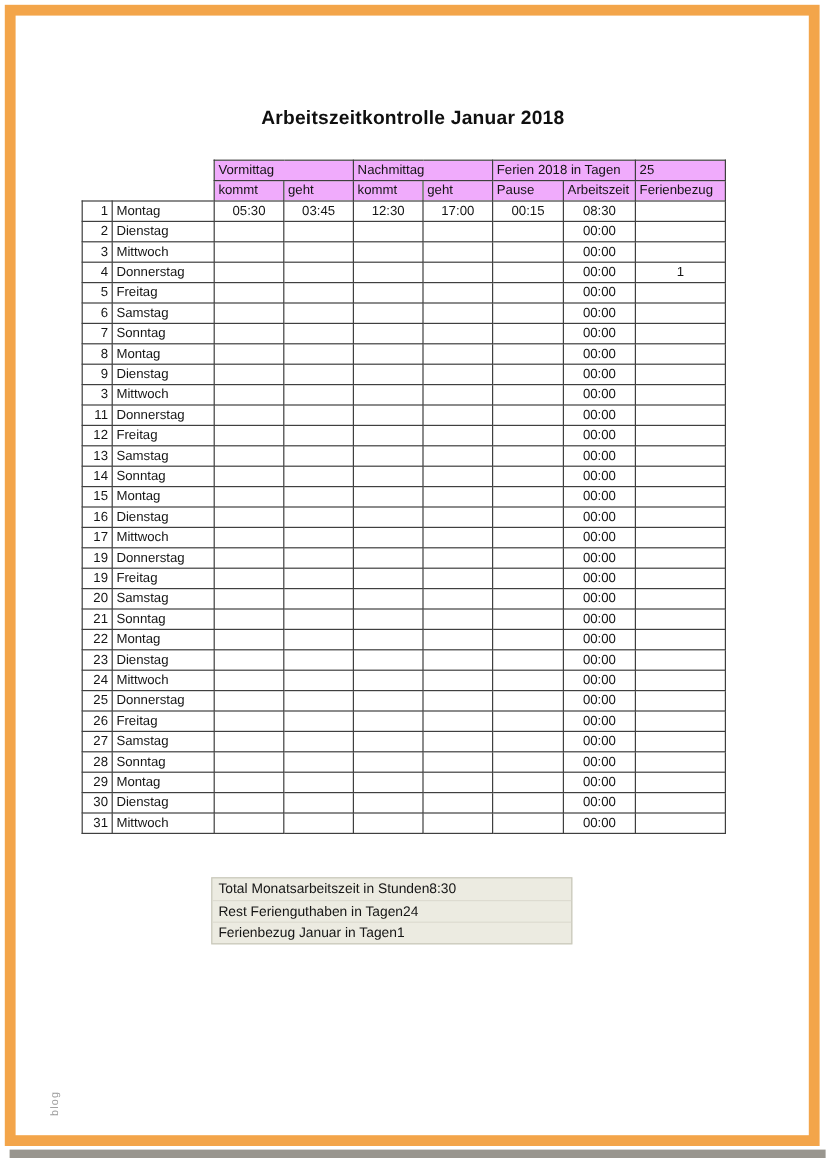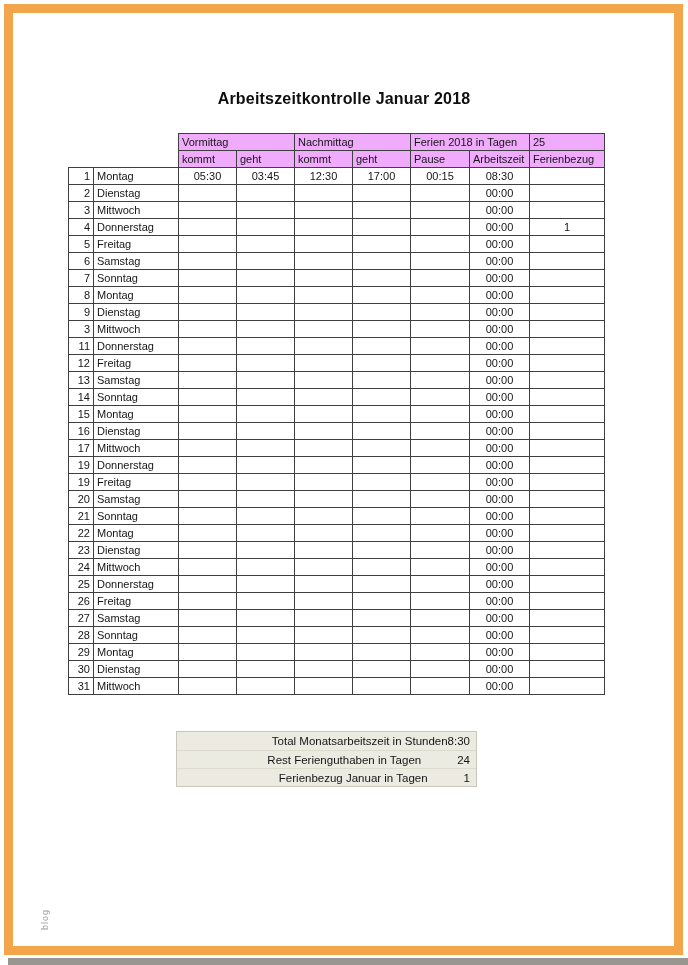--- a/index.html
+++ b/index.html
@@ -49,24 +49,24 @@
   .timesheet tbody td.c2, .timesheet tbody td.c3, .timesheet tbody td.c4,
   .timesheet tbody td.c5, .timesheet tbody td.c6, .timesheet tbody td.c7,
   .timesheet tbody td.c8 { text-align:center; }
   .summary {
     position:absolute; left:176px; top:731px; width:301px;
     background:#ecebe1;
     border:1px solid #c9c7ba;
     font-size:11.5px; color:#151515;
   }
   .summary-row {
-    display:flex; justify-content:flex-end; align-items:center;
+    display:flex; justify-content:flex-start; align-items:center;
     height:18px; padding:0 6px 0 5px;
   }
-  .summary-row + .summary-row { border-top:1px solid #dddbd0;gap:36px; }
+  .summary-row + .summary-row { border-top:1px solid #dddbd0; }
   .watermark {
     position:absolute; left:40px; top:930px;
     transform:rotate(-90deg); transform-origin:0 0;
     color:#9c9c9c; font-size:9px; letter-spacing:1px;
   }
 </style>
 </head>
 <body>
 
 <div class="frame"></div>

